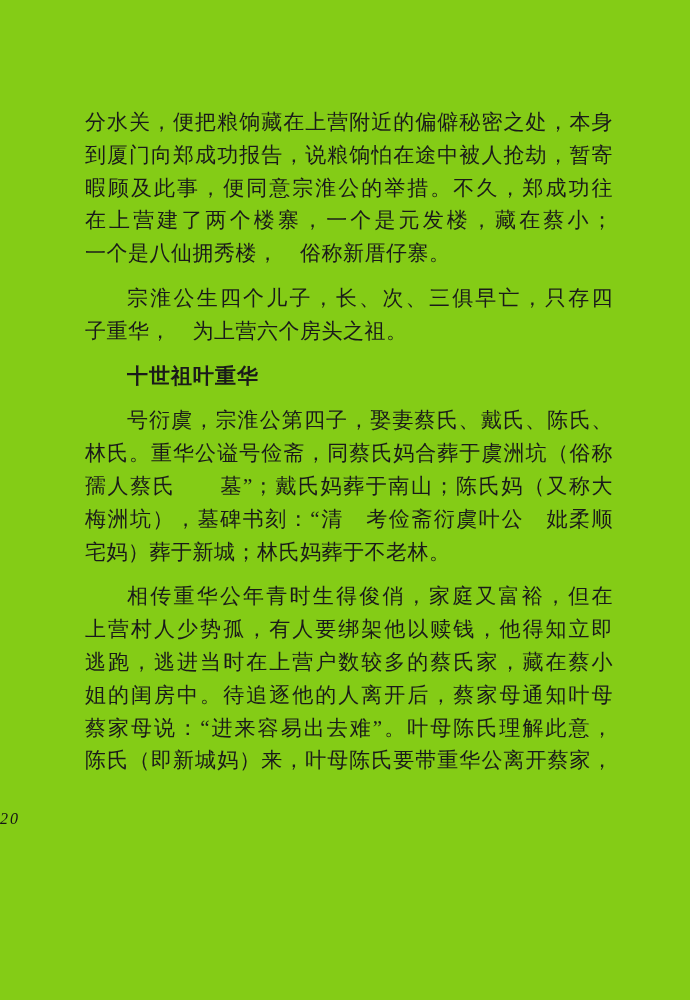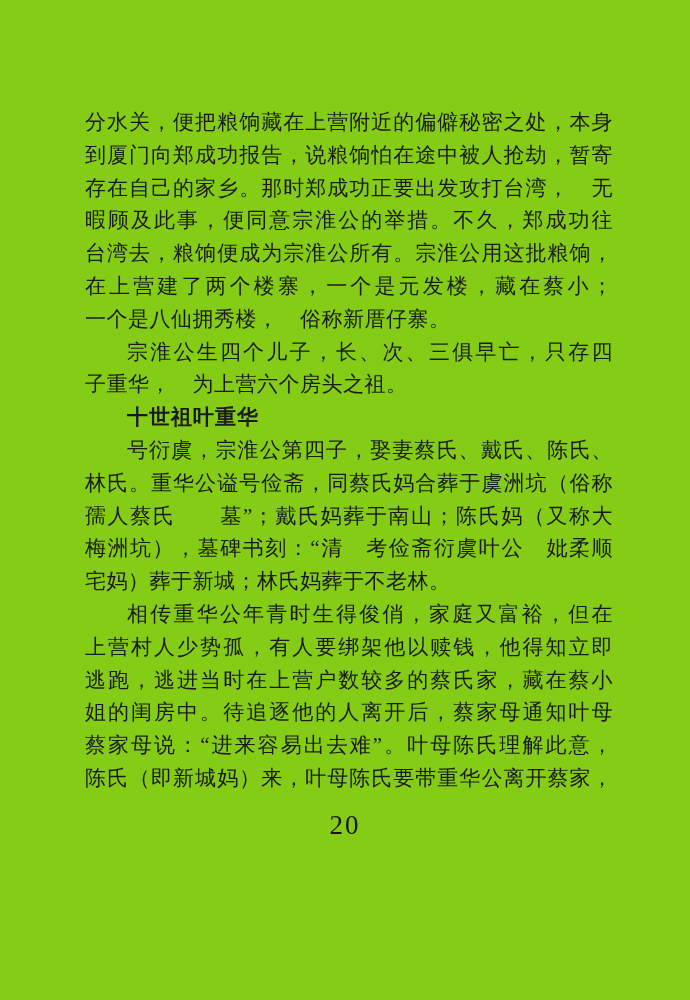--- a/index.html
+++ b/index.html
@@ -29,46 +29,46 @@
     letter-spacing: 0.5px;
     text-justify: inter-character;
     white-space: normal;
   }
   .line.justify {
     text-align: justify;
     text-align-last: justify;
   }
   .line.indent {
     padding-left: 42px;
+    margin-top: 12px;
   }
   .line.heading {
     font-weight: bold;
     letter-spacing: 1px;
   }
   .pagenum {
     position: absolute;
     top: 810px;
     left: 0;
     width: 690px;
-    text-align: center;
-    font-size: 27px;
+    text-align: left;
+    font-size: 16px;
     letter-spacing: 2px;
     color: #151515;
+    font-style: italic;
   }
 </style>
 </head>
 <body>
 
 <div class="page">
   <div class="textblock">
     <div class="line justify">分水关，便把粮饷藏在上营附近的偏僻秘密之处，本身</div>
     <div class="line justify">到厦门向郑成功报告，说粮饷怕在途中被人抢劫，暂寄</div>
-    <div class="line justify">存在自己的家乡。那时郑成功正要出发攻打台湾，　无</div>
     <div class="line justify">暇顾及此事，便同意宗淮公的举措。不久，郑成功往</div>
-    <div class="line justify">台湾去，粮饷便成为宗淮公所有。宗淮公用这批粮饷，</div>
     <div class="line justify">在上营建了两个楼寨，一个是元发楼，藏在蔡小；</div>
     <div class="line">一个是八仙拥秀楼，　俗称新厝仔寨。</div>
     <div class="line justify indent">宗淮公生四个儿子，长、次、三俱早亡，只存四</div>
     <div class="line">子重华，　为上营六个房头之祖。</div>
     <div class="line heading indent">十世祖叶重华</div>
     <div class="line justify indent">号衍虞，宗淮公第四子，娶妻蔡氏、戴氏、陈氏、</div>
     <div class="line justify">林氏。重华公谥号俭斋，同蔡氏妈合葬于虞洲坑（俗称</div>
     <div class="line justify">孺人蔡氏　　墓”；戴氏妈葬于南山；陈氏妈（又称大</div>
     <div class="line justify">梅洲坑），墓碑书刻：“清　考俭斋衍虞叶公　妣柔顺</div>
     <div class="line">宅妈）葬于新城；林氏妈葬于不老林。</div>

